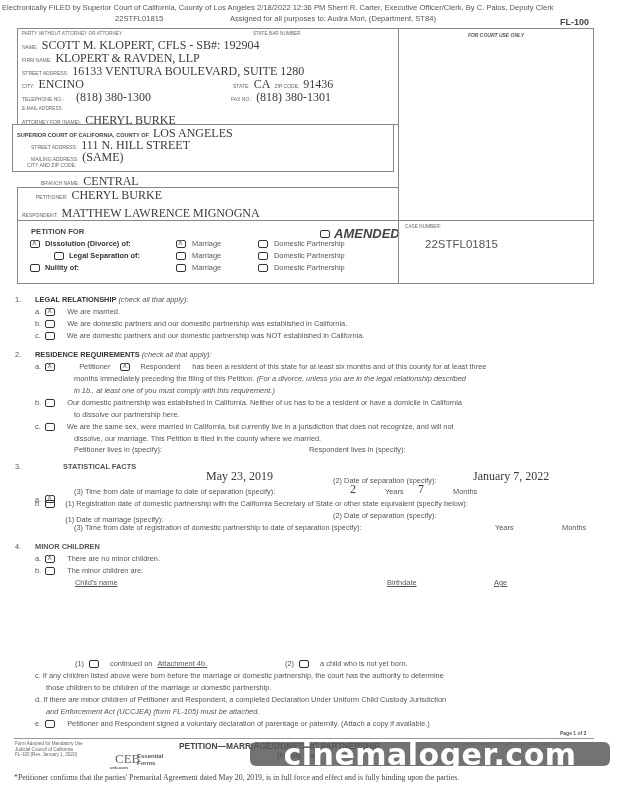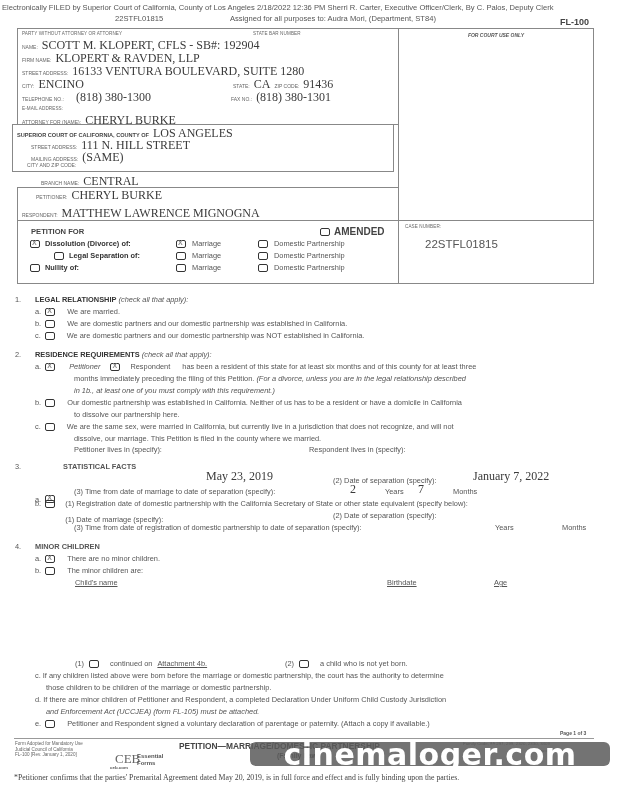--- a/index.html
+++ b/index.html
@@ -107,21 +107,21 @@
   <div class="row" style="left:4px;top:18px;">
     <span class="lbl">RESPONDENT:</span>
     <span class="val">MATTHEW LAWRENCE MIGNOGNA</span>
   </div>
 </div>
 
 <div class="box" style="left:17px;top:220px;width:382px;height:64px;">
   <div class="abs" style="left:13px;top:6px;font-size:7.6px;font-weight:bold;color:#444;">PETITION FOR</div>
   <div class="abs" style="left:302px;top:5px;display:flex;align-items:center;gap:4px;">
     <span class="cb"></span>
-    <span style="font-size:10px;font-weight:bold;color:#444;">AMENDED</span>
+    <span style="font-size:13px;font-weight:bold;color:#444;font-style:italic;">AMENDED</span>
   </div>
 
   <div class="abs" style="left:12px;top:18px;display:flex;align-items:center;gap:5px;">
     <span class="cb x"></span>
     <span class="sm b">Dissolution (Divorce) of:</span>
   </div>
   <div class="abs" style="left:158px;top:18px;display:flex;align-items:center;gap:6px;">
     <span class="cb x"></span>
     <span class="sm">Marriage</span>
   </div>
@@ -184,21 +184,21 @@
 </div>
 
 <div class="line" style="left:15px;top:350px;">2.</div>
 <div class="line" style="left:35px;top:350px;">
   <span class="b">RESIDENCE REQUIREMENTS</span>
   <span class="it">(check all that apply):</span>
 </div>
 <div class="line" style="left:35px;top:362px;display:flex;align-items:center;gap:4px;">
   <span>a.</span>
     <span class="cb x"></span>
-  <span style="margin-left:10px;font-style:italic;">Petitioner</span>
+  <span style="margin-left:20px;">Petitioner</span>
   <span class="cb x" style="margin-left:6px;"></span>
   <span style="margin-left:6px;">Respondent</span>
   <span style="margin-left:8px;">has been a resident of this state for at least six months and of this county for at least three</span>
 </div>
 <div class="line" style="left:74px;top:374px;">
   <span>months immediately preceding the filing of this Petition.</span>
   <span class="it">(For a divorce, unless you are in the legal relationship described</span>
 </div>
 <div class="line it" style="left:74px;top:386px;">in 1b., at least one of you must comply with this requirement.)</div>
 <div class="line" style="left:35px;top:398px;display:flex;align-items:center;gap:4px;">

